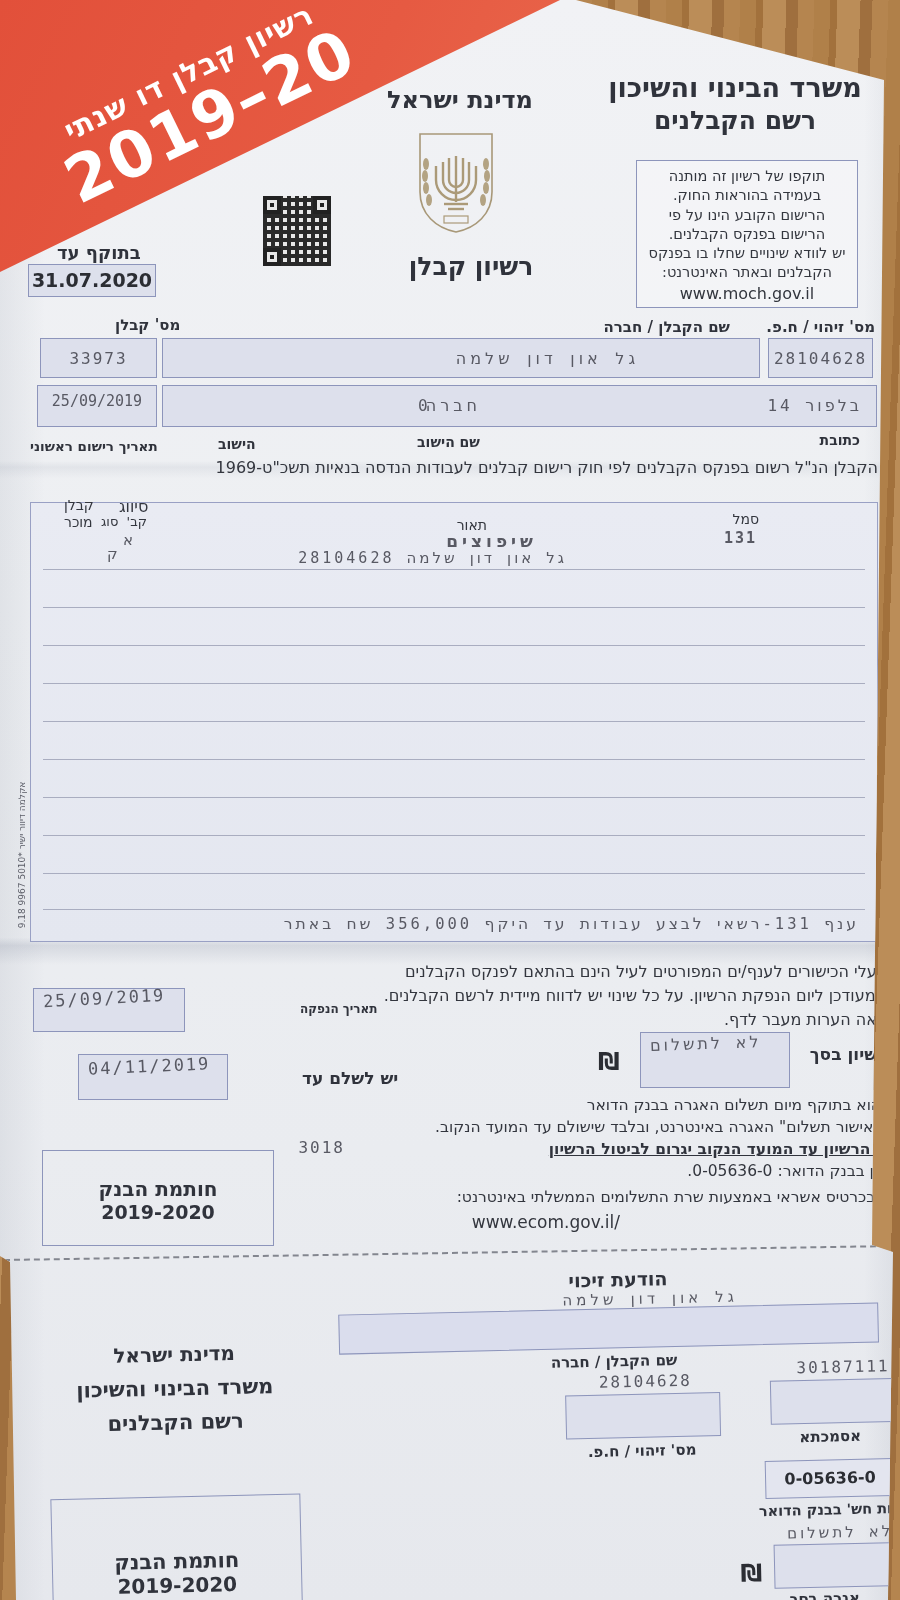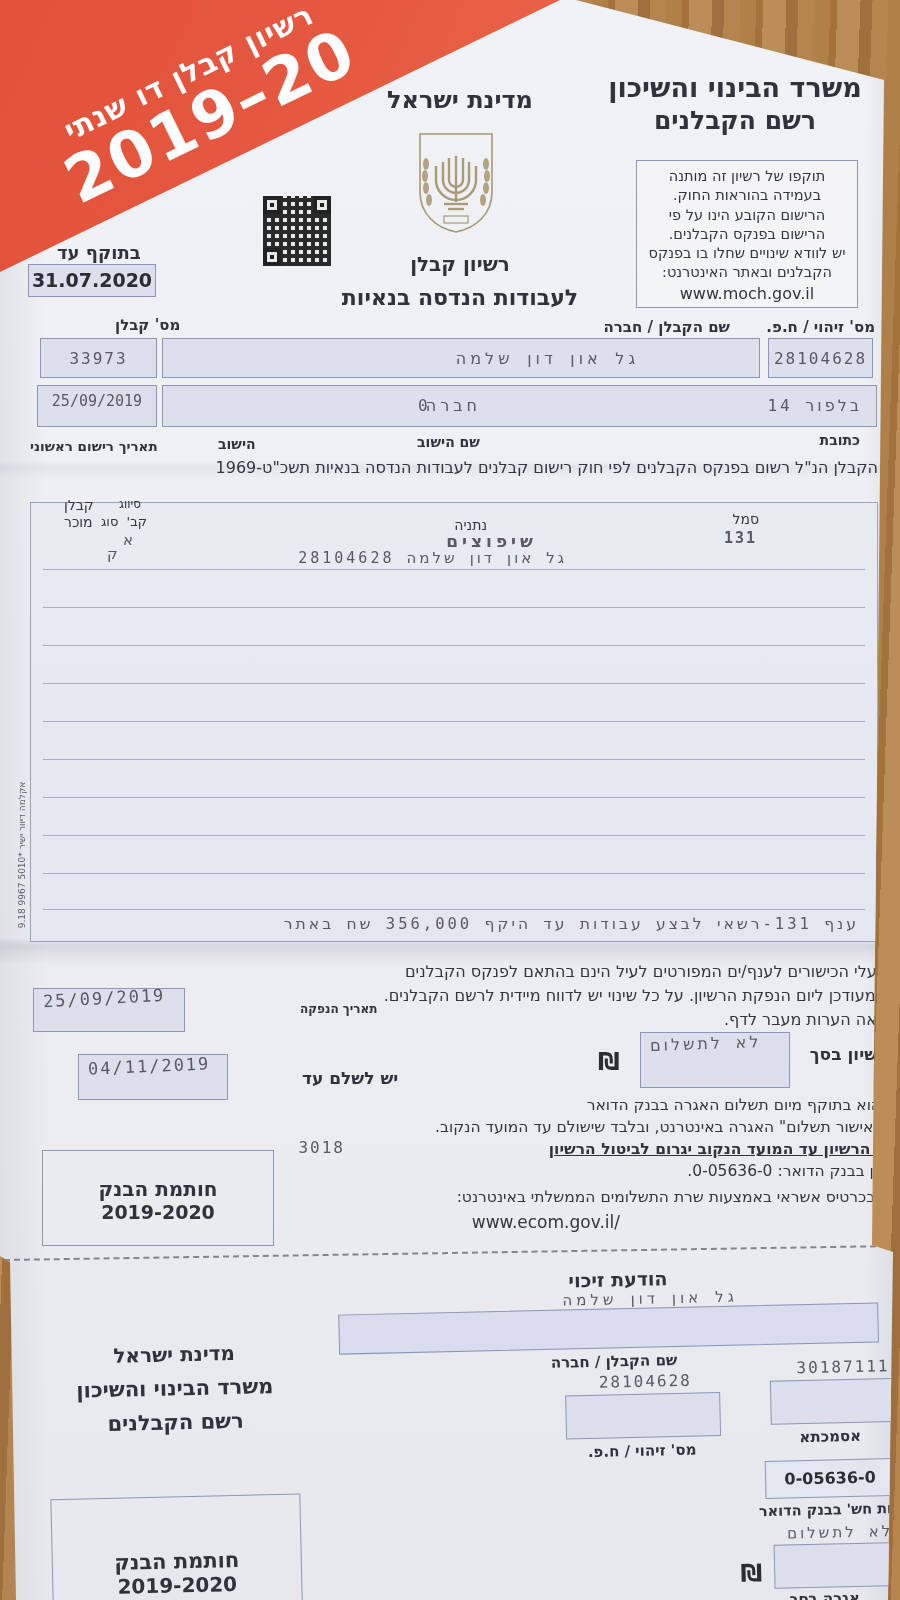--- a/index.html
+++ b/index.html
@@ -89,22 +89,21 @@
     </g>
     <rect x="34" y="86" width="24" height="7" fill="none" stroke="#ab9a78" stroke-width="1.2"></rect>
   </svg>
 
   <div class="abs qr" style="left:263px;top:196px;width:68px;height:70px">
     <div class="finder" style="left:0;top:0"></div>
     <div class="finder" style="right:0;top:0"></div>
     <div class="finder" style="left:0;bottom:0"></div>
   </div>
 
-  <div class="abs lbl ctr" style="left:370px;top:252px;width:180px;font-size:20px">רשיון קבלן</div>
-  <div class="abs lbl ctr" style="left:330px;top:285px;width:260px;font-size:22px">לעבודות הנדסה בנאיות</div>
+  <div class="abs lbl ctr" style="left:381px;top:252px;width:180px;font-size:25px">רשיון קבלן</div>
 
   <div class="abs" style="right:42px;top:160px;width:222px;height:148px;border:1.5px solid #8d95bb;background:rgba(255,255,255,.25);padding:6px 4px;box-sizing:border-box">
     <div class="txt ctr" style="font-size:14.5px;line-height:1.33">
       <div>תוקפו של רשיון זה מותנה</div>
       <div>בעמידה בהוראות החוק.</div>
       <div>הרישום הקובע הינו על פי</div>
       <div>הרישום בפנקס הקבלנים.</div>
       <div>יש לוודא שינויים שחלו בו בפנקס</div>
       <div>הקבלנים ובאתר האינטרנט:</div>
       <div style="direction:ltr;font-size:16px">www.moch.gov.il</div>
@@ -140,23 +139,23 @@
   <div class="abs lbl" style="right:40px;top:432px;font-size:14px">כתובת</div>
   <div class="abs lbl" style="right:420px;top:434px;font-size:14px">שם הישוב</div>
   <div class="abs lbl" style="left:218px;top:436px;font-size:14px">הישוב</div>
   <div class="abs lbl" style="left:30px;top:438px;font-size:13.5px">תאריך רישום ראשוני</div>
 
   <div class="abs txt nowrap" style="right:22px;top:458px;font-size:16px">הקבלן הנ"ל רשום בפנקס הקבלנים לפי חוק רישום קבלנים לעבודות הנדסה בנאיות תשכ"ט-1969</div>
 
   <div class="abs" style="left:30px;top:502px;width:848px;height:440px;border:1.5px solid #99a0c4;background:linear-gradient(180deg,#e9ebf3,#e4e7f0);box-sizing:border-box">
     <div class="abs txt" style="right:118px;top:8px;font-size:14px">סמל</div>
     <div class="abs dot" style="right:120px;top:26px;font-size:15px;font-weight:bold">131</div>
-    <div class="abs txt" style="right:390px;top:14px;font-size:14px">נתניה</div>
+    <div class="abs txt" style="right:390px;top:14px;font-size:14px">תאור</div>
     <div class="abs dot" style="right:340px;top:28px;font-size:17px;font-weight:bold;letter-spacing:4px">שיפוצים</div>
-    <div class="abs txt" style="left:88px;top:-6px;font-size:12px">סיווג</div>
+    <div class="abs txt" style="left:88px;top:-6px;font-size:16px">סיווג</div>
     <div class="abs txt" style="left:70px;top:11px;font-size:13px;white-space:pre">קב'  סוג</div>
     <div class="abs txt" style="left:33px;top:-6px;font-size:14px">קבלן</div>
     <div class="abs txt" style="left:33px;top:11px;font-size:14px">מוכר</div>
     <div class="abs dot" style="left:92px;top:28px;font-size:15px">א</div>
     <div class="abs dot" style="left:76px;top:42px;font-size:15px">ק</div>
     <div class="abs dot" style="right:310px;top:46px;font-size:15px;letter-spacing:3px">גל און דון שלמה 28104628</div>
     <div class="rule" style="top:66px"></div>
     <div class="rule" style="top:104px"></div>
     <div class="rule" style="top:142px"></div>
     <div class="rule" style="top:180px"></div>

